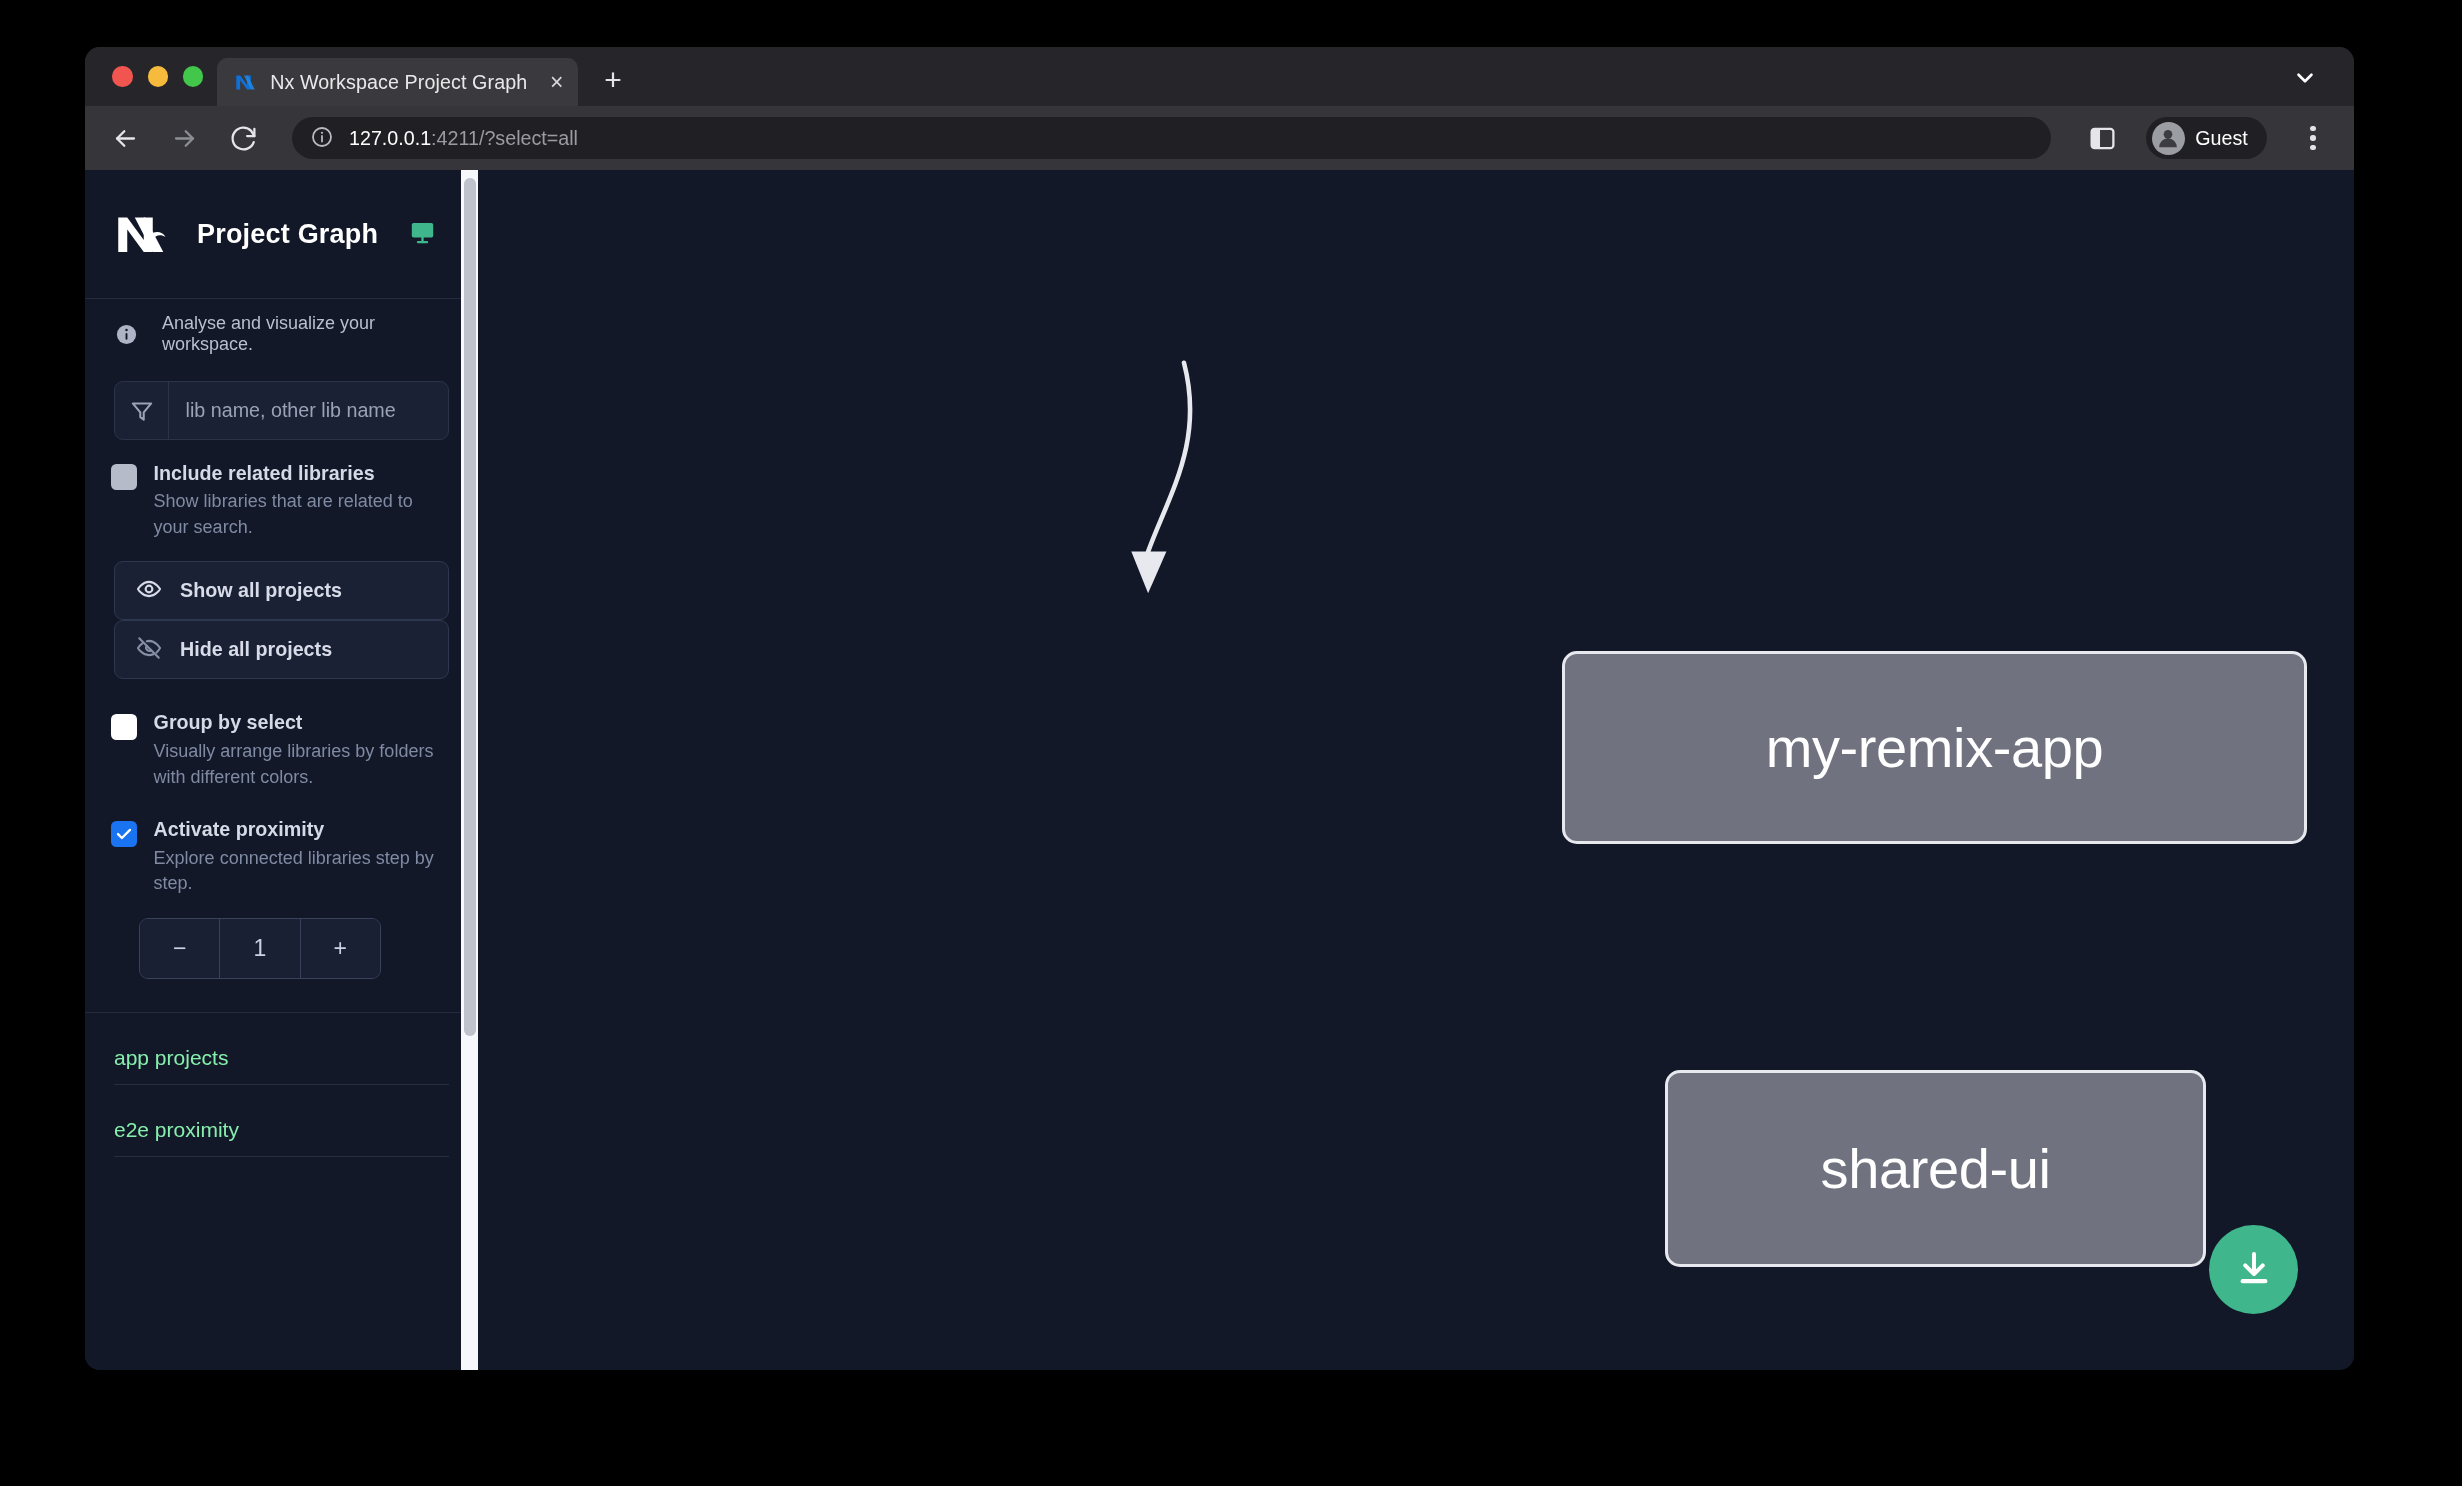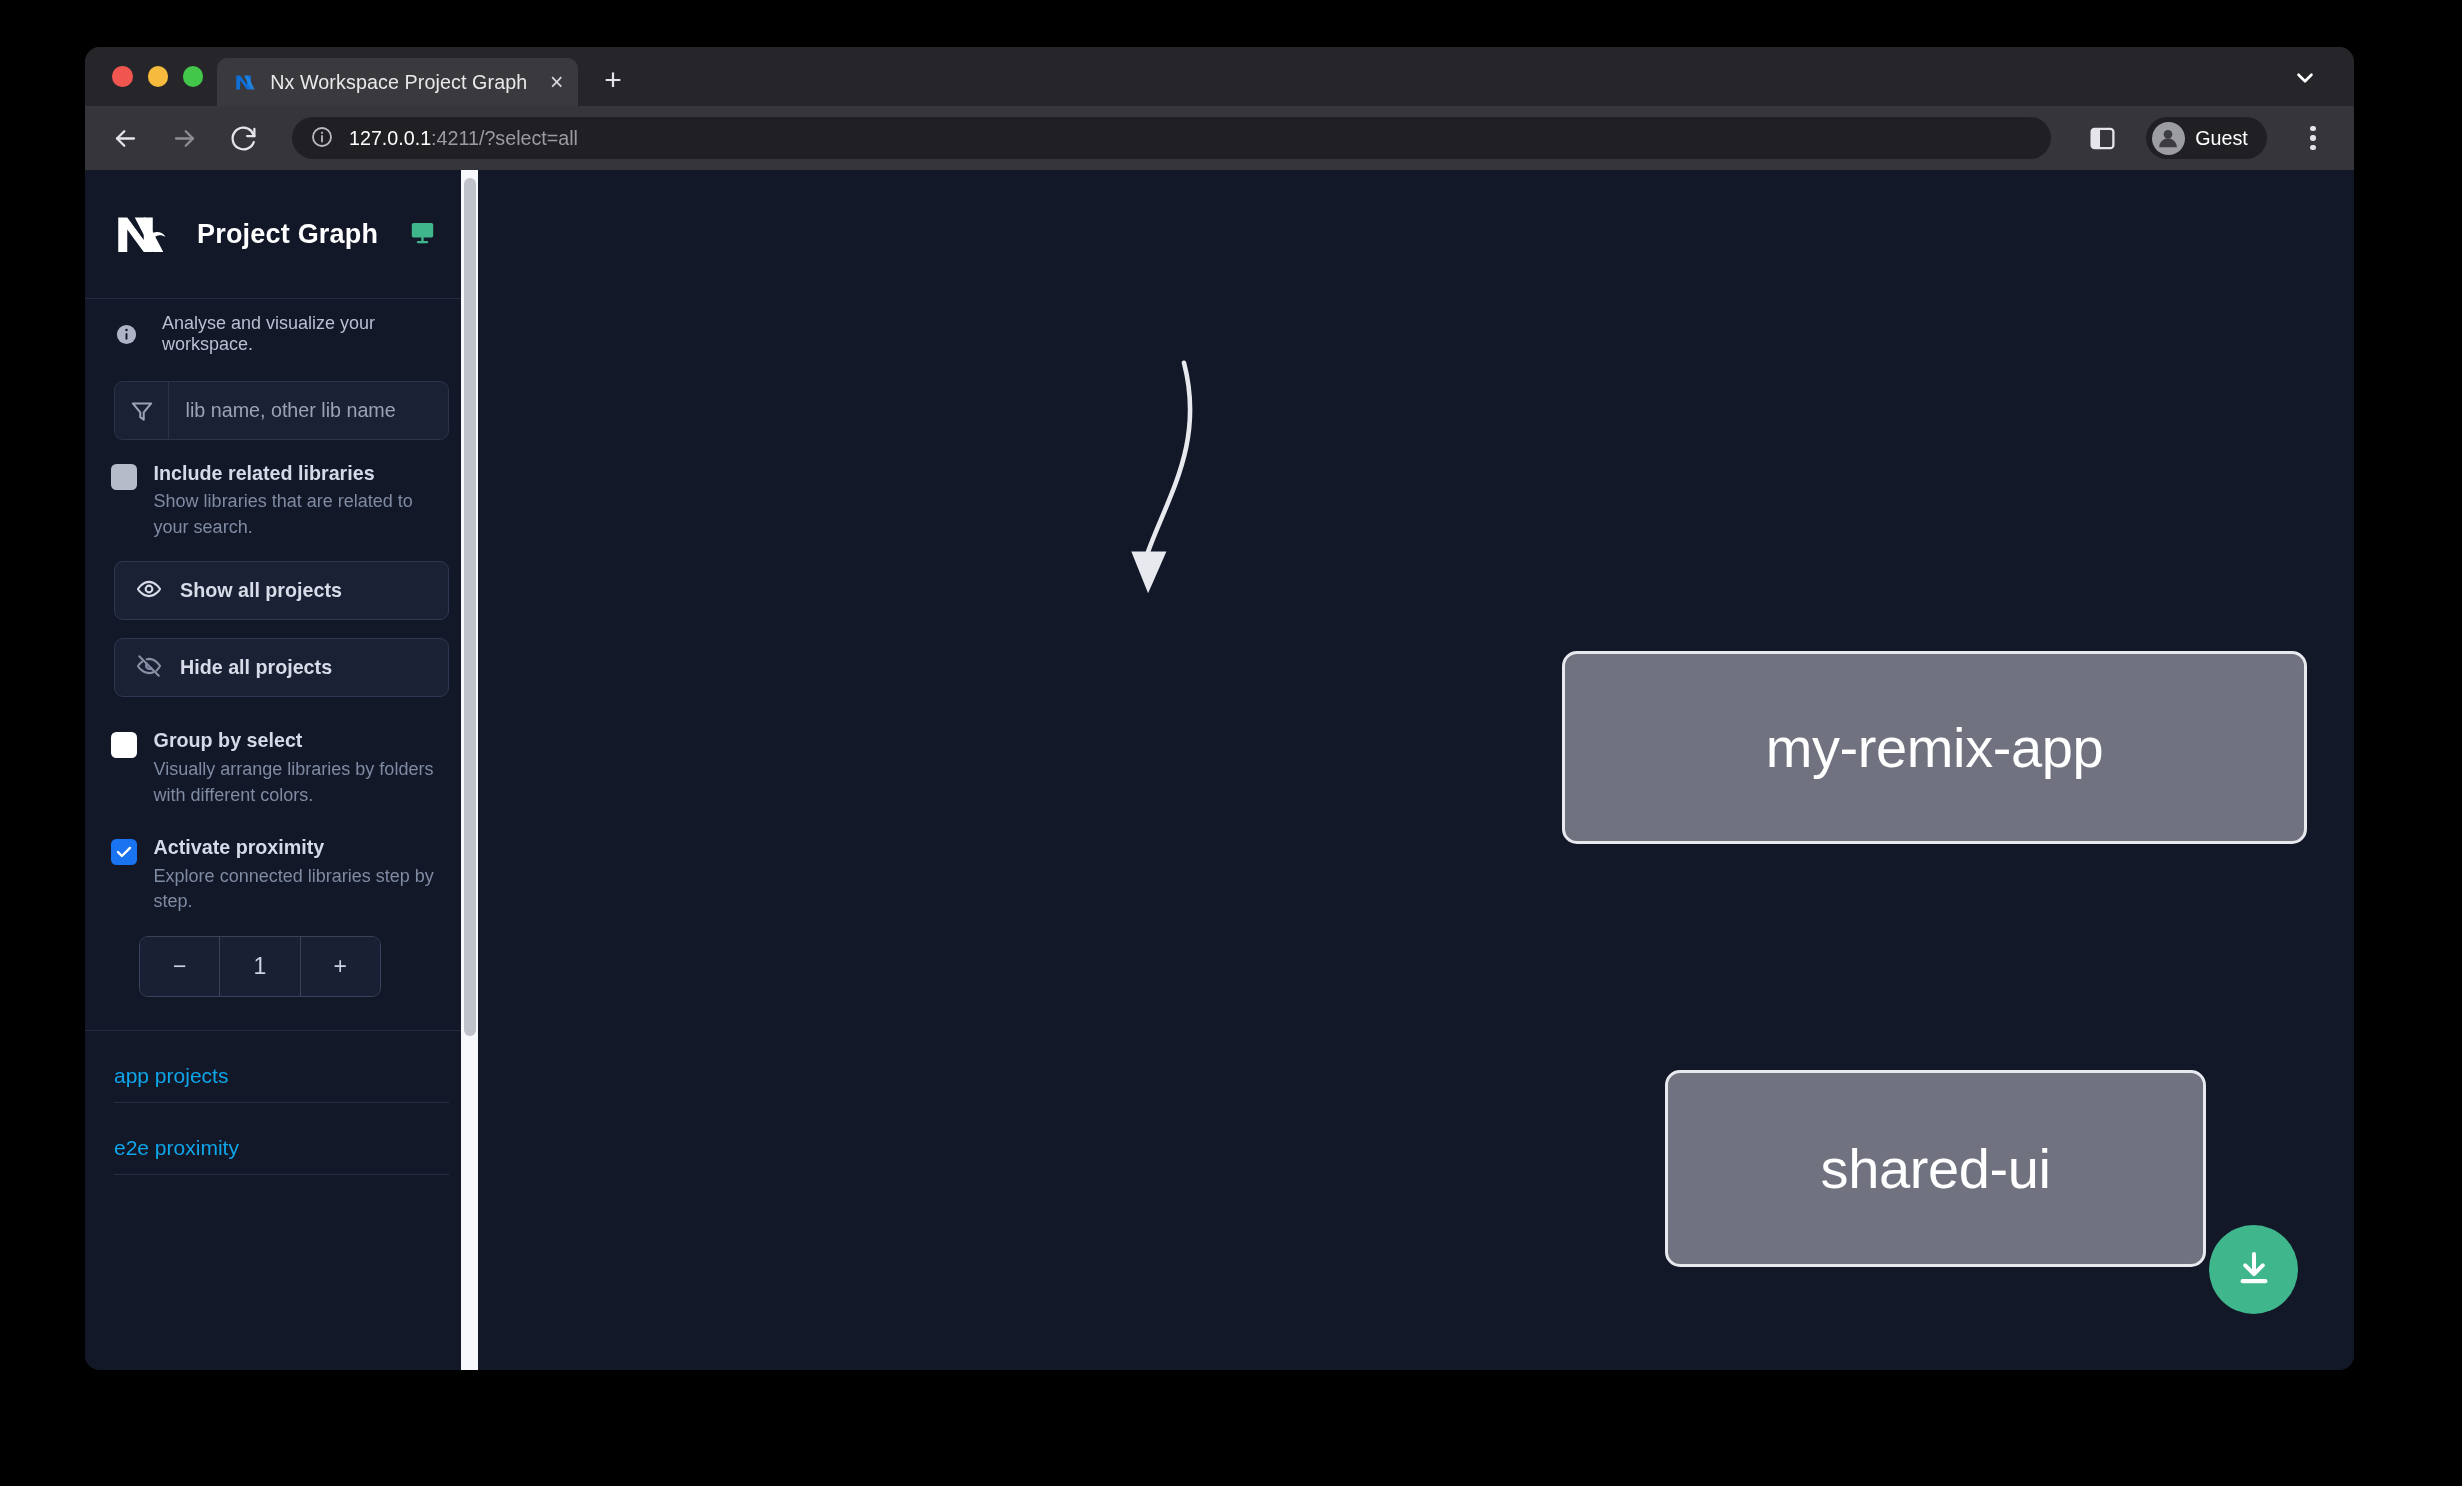--- a/index.html
+++ b/index.html
@@ -147,21 +147,21 @@
     width: 26px; height: 26px; border-radius: 5.3px; flex: none;
     margin-top: 4.5px;
   }
   .cb-disabled { background: #b6bbc9; }
   .cb-unchecked { background: #ffffff; }
   .cb-checked { background: #1a73f0; display: flex; align-items: center; justify-content: center; }
   .check-texts { flex: 1; }
   .check-label { color: #d5dae7; font-size: 19.7px; font-weight: bold; line-height: 1.35; }
   .check-desc { color: #7f8aa3; font-size: 18px; line-height: 1.42; margin-top: 3px; }
 
-  #buttons-section { padding: 21px 29px 0 29px; display: flex; flex-direction: column; gap: 18px; }
+  #buttons-section { padding: 21px 29px 0 29px; display: flex; flex-direction: column; gap: 0; }
   .panel-button {
     height: 59px; background: #1b2135;
     border: 1.1px solid #2e3750; border-radius: 9px;
     display: flex; align-items: center; gap: 18px;
     padding: 0 21px; cursor: pointer;
   }
   .panel-button-label { color: #d8dce8; font-size: 19.7px; font-weight: bold; }
 
   #proximity-stepper {
     margin: 21px 0 0 54px;
@@ -172,21 +172,21 @@
   .stepper-cell {
     flex: 1; display: flex; align-items: center; justify-content: center;
     color: #ccd2e2; font-size: 23px; background: #1a2034; cursor: pointer;
   }
   .stepper-cell + .stepper-cell { border-left: 1.1px solid #39415b; }
   #stepper-value { cursor: default; }
 
   #sidebar-divider { height: 1.5px; background: #242b40; margin: 33px 0 0 0; flex: none; }
 
   .project-group { padding: 33px 29px 0 29px; }
-  .project-group-title { color: #0ea5e9; font-size: 21px; padding-bottom: 13.6px; }
+  .project-group-title { color: #86efac; font-size: 21px; padding-bottom: 13.6px; }
   .project-group-rule { height: 1.1px; background: #262d43; }
 
   
   #sidebar-scrollbar-track {
     position: absolute; top: 0; right: 0;
     width: 16.6px; height: 100%;
     background: #f7f8fc;
   }
   #sidebar-scrollbar-thumb {
     position: absolute; left: 2.3px; top: 7.6px;

